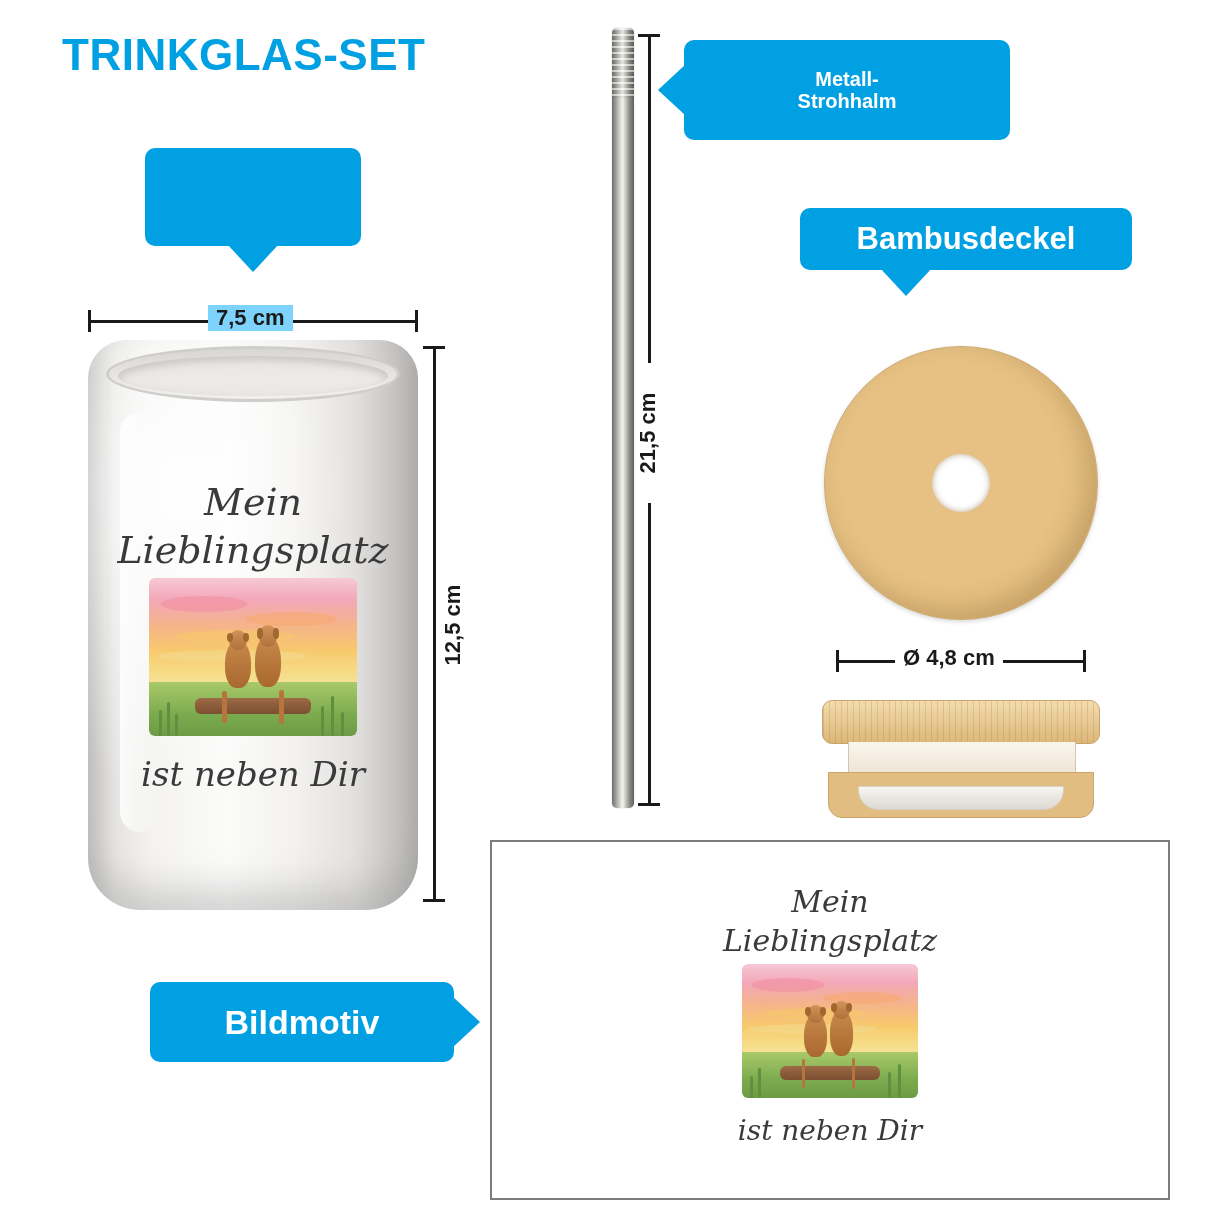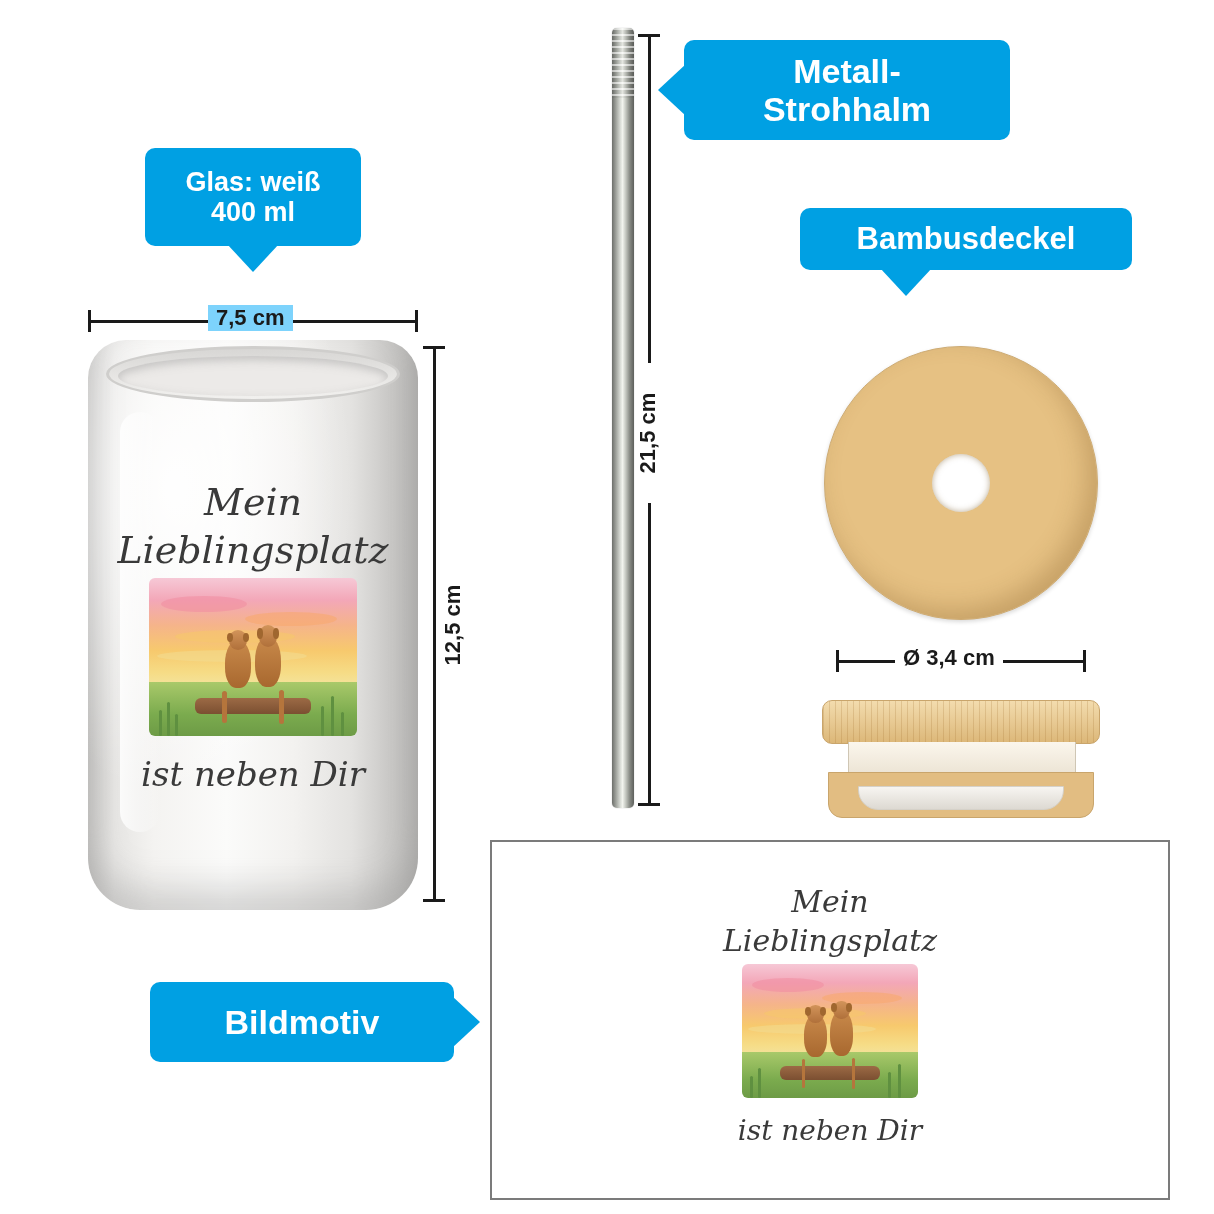--- a/index.html
+++ b/index.html
@@ -53,21 +53,21 @@
   }
   
   .pt-right{
     right:-26px;top:50%;margin-top:-26px;
     border-top:26px solid transparent;
     border-bottom:26px solid transparent;
     border-left:28px solid #00a0e3;
   }
 
   #banner-glas{left:145px;top:148px;width:216px;height:98px;font-size:27px;}
-  #banner-straw{left:684px;top:40px;width:326px;height:100px;font-size:34px;}
+  #banner-straw{left:684px;top:40px;width:326px;height:100px;font-size:20px;}
   #banner-lid{left:800px;top:208px;width:332px;height:62px;font-size:31px;}
   #banner-motif{left:150px;top:982px;width:304px;height:80px;font-size:34px;}
 
   
   .dim-label{
     position:absolute;font-weight:bold;color:#1a1a1a;font-size:22px;
   }
   .dim-line-h{position:absolute;height:3px;background:#1a1a1a;}
   .dim-line-v{position:absolute;width:3px;background:#1a1a1a;}
   .cap-v{position:absolute;width:3px;height:22px;background:#1a1a1a;}
@@ -242,26 +242,23 @@
   }
   .motif-inner{
     position:absolute;left:0;right:0;top:42px;text-align:center;
   }
 </style>
 </head>
 <body>
 
 <div class="stage">
 
+  <div class="title">TRINKGLAS-SET</div>
 
   <div class="banner" id="banner-glas">
-    <div>
-      <div>Glas: weiß</div>
-      <div>400 ml</div>
-    </div>
     <span class="pointer pt-down"></span>
   </div>
 
   <div class="banner" id="banner-straw">
     <div>
       <div>Metall-</div>
       <div>Strohhalm</div>
     </div>
     <span class="pointer pt-left"></span>
   </div>
@@ -338,21 +335,21 @@
   <div class="cap-h" style="left:638px;top:803px;"></div>
   <div class="dim-label rot" style="left:578px;top:420px;width:140px;text-align:center;background:#fff;">21,5 cm</div>
 
   <div class="lid-top">
     <div class="lid-hole"></div>
   </div>
 
   <div class="dim-line-h" style="left:836px;top:660px;width:250px;"></div>
   <div class="cap-v" style="left:836px;top:650px;"></div>
   <div class="cap-v" style="left:1083px;top:650px;"></div>
-  <div class="dim-label" style="left:895px;top:645px;background:#fff;padding:0 8px;">Ø 3,4 cm</div>
+  <div class="dim-label" style="left:895px;top:645px;background:#fff;padding:0 8px;">Ø 4,8 cm</div>
 
   <div class="lid-side">
     <div class="lid-side-top"></div>
     <div class="lid-side-mid"></div>
     <div class="lid-side-bot"></div>
     <div class="lid-gasket"></div>
   </div>
 
   <div class="motif-box">
     <div class="motif-inner">

